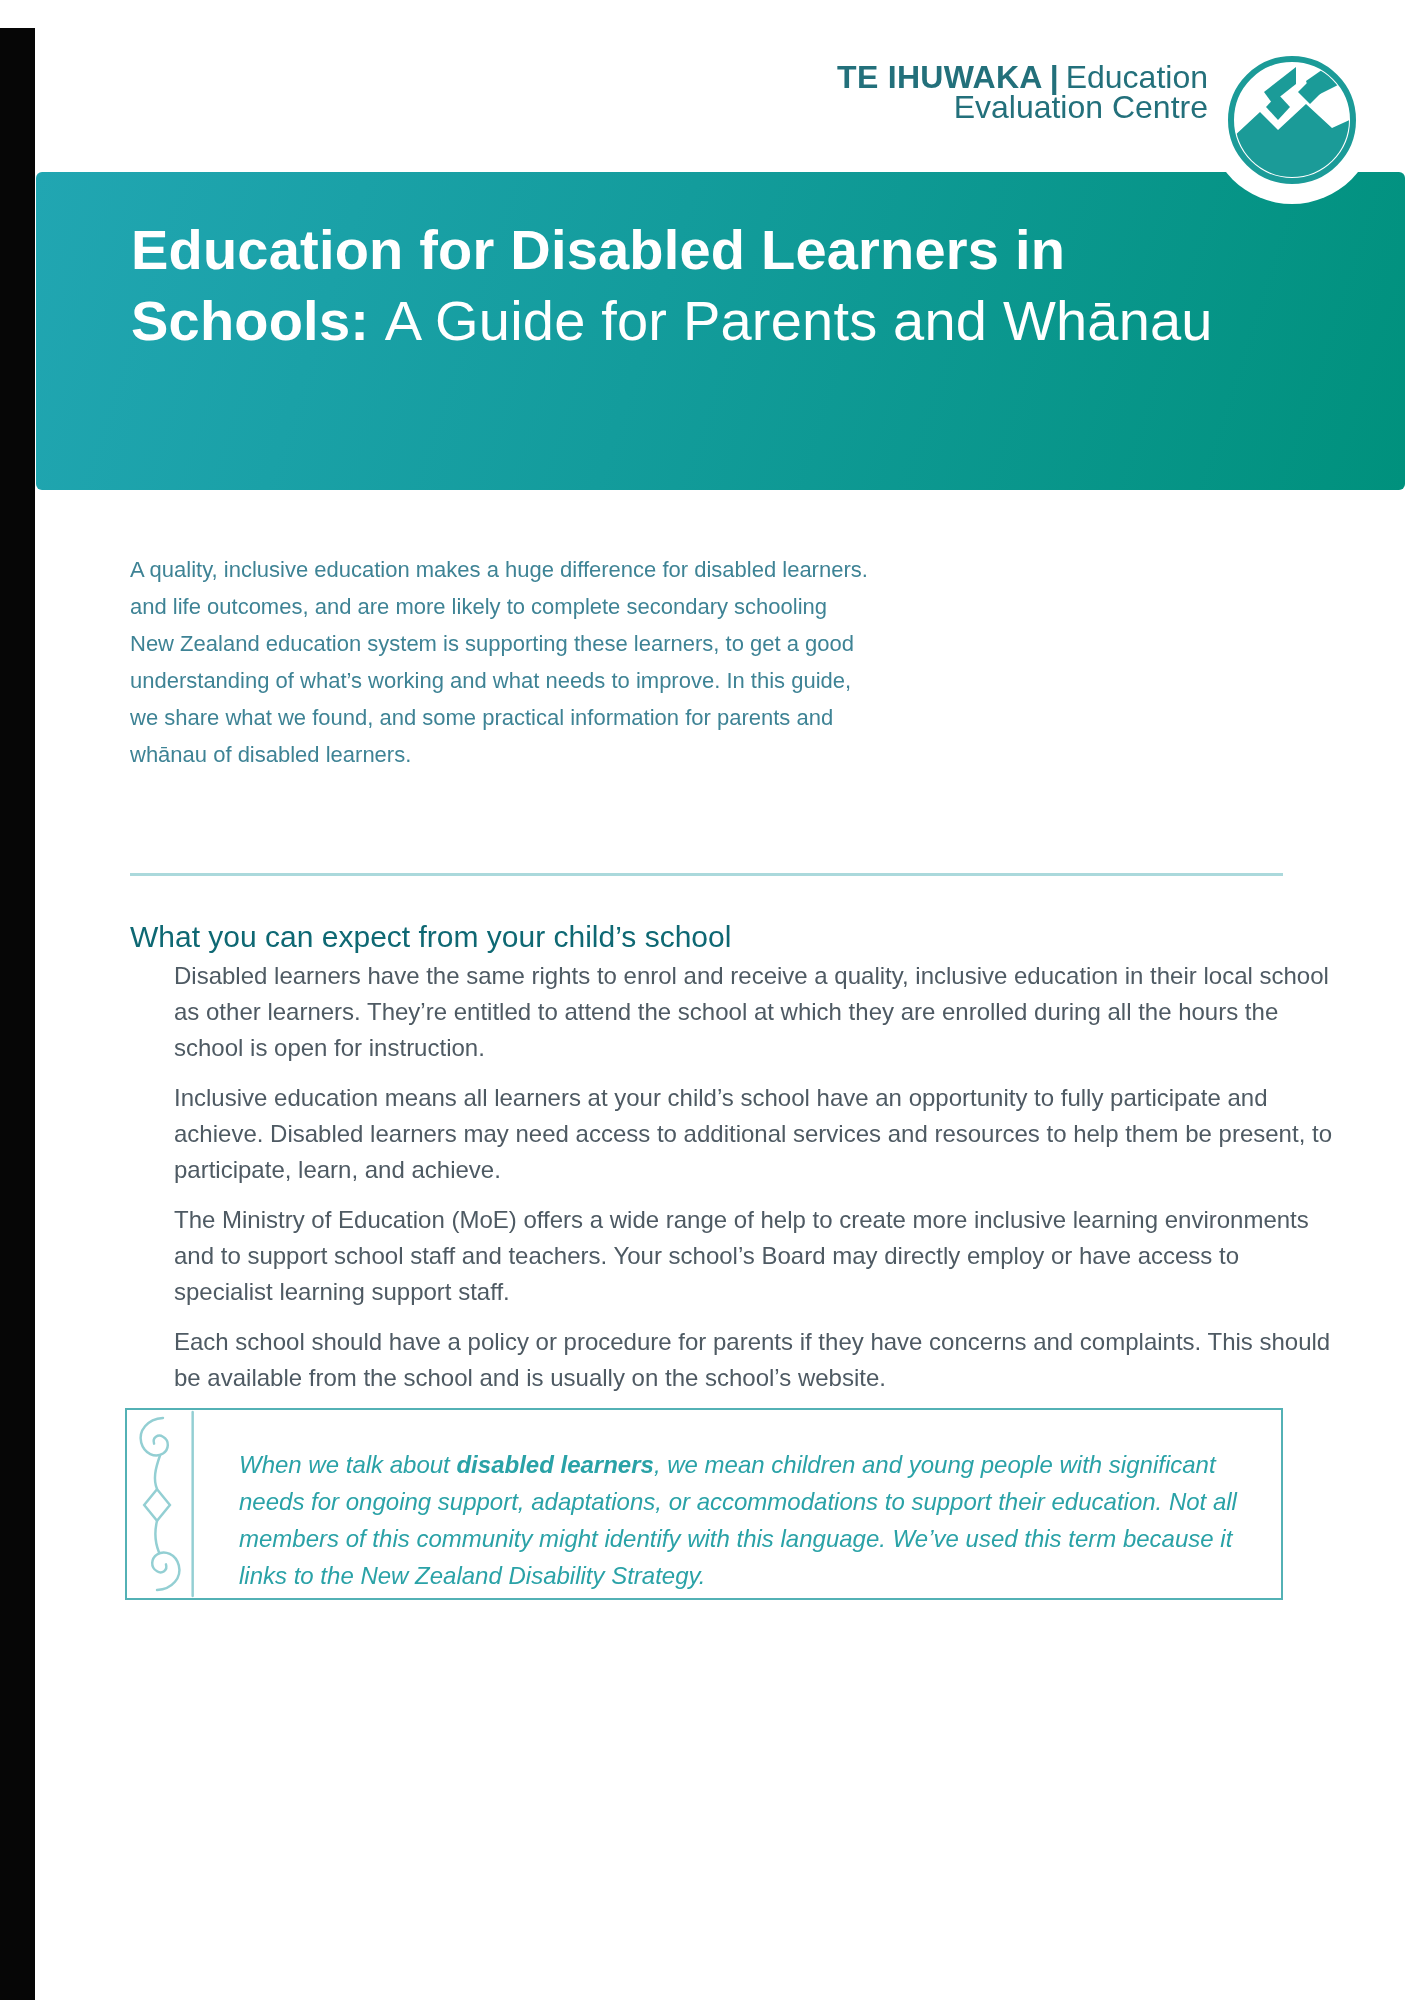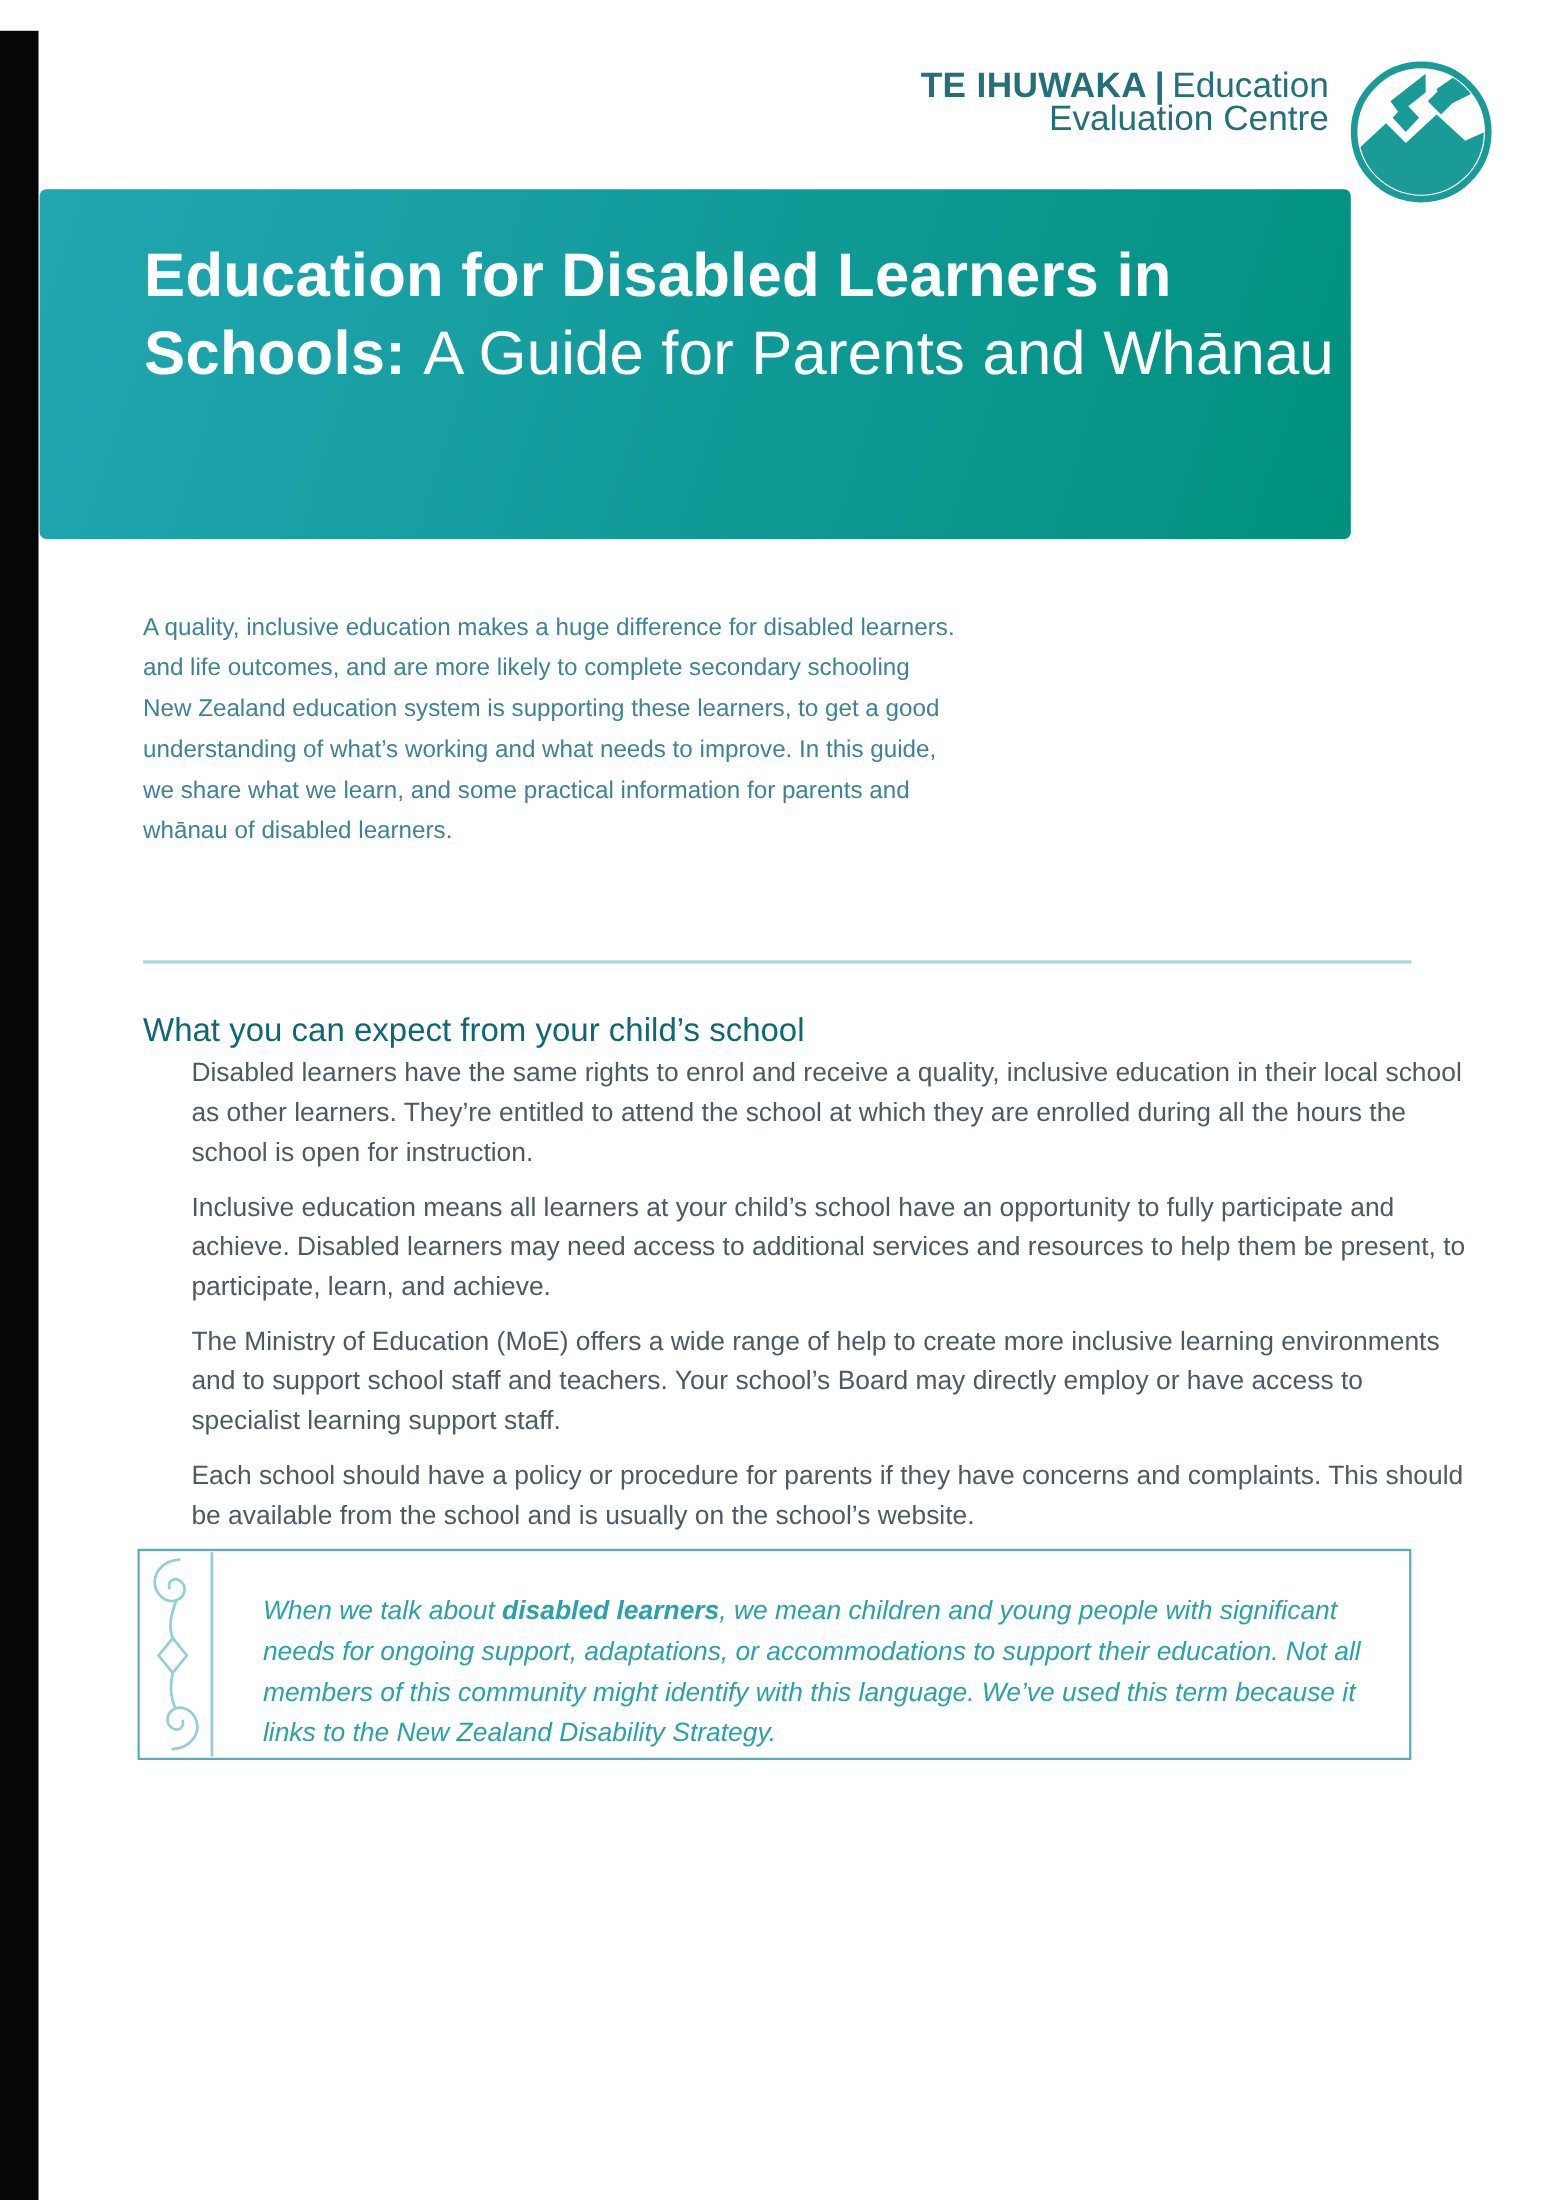--- a/index.html
+++ b/index.html
@@ -34,21 +34,21 @@
     width:168px; height:168px;
     background:#ffffff;
     border-radius:50%;
     display:flex; align-items:center; justify-content:center;
     z-index:5;
   }
   
   .banner{
     position:absolute;
     left:36px; top:172px;
-    width:1192px; height:318px;
+    width:1369px; height:318px;
     border-radius:6px;
     background:linear-gradient(108deg,#21a6b2 0%,#139c9c 45%,#00917d 100%);
   }
   .banner-title{
     position:absolute;
     left:95px; top:42px;
     width:1110px;
     color:#ffffff;
     font-size:56px;
     line-height:71px;
@@ -154,21 +154,21 @@
     <div class="banner-title">
       <span class="tb">Education for Disabled Learners in Schools: </span><span class="tr">A Guide for Parents and Whānau</span>
     </div>
   </div>
 
   <div class="intro">
     <div class="intro-line">A quality, inclusive education makes a huge difference for disabled learners.</div>
     <div class="intro-line">and life outcomes, and are more likely to complete secondary schooling</div>
     <div class="intro-line">New Zealand education system is supporting these learners, to get a good</div>
     <div class="intro-line">understanding of what’s working and what needs to improve. In this guide,</div>
-    <div class="intro-line">we share what we learn, and some practical information for parents and</div>
+    <div class="intro-line">we share what we found, and some practical information for parents and</div>
     <div class="intro-line">whānau of disabled learners.</div>
   </div>
 
   <div class="divider"></div>
 
   <div class="section-heading">What you can expect from your child’s school</div>
 
   <div class="body-copy">
     <p>Disabled learners have the same rights to enrol and receive a quality, inclusive education in their local school as other learners. They’re entitled to attend the school at which they are enrolled during all the hours the school is open for instruction.</p>
     <p>Inclusive education means all learners at your child’s school have an opportunity to fully participate and achieve. Disabled learners may need access to additional services and resources to help them be present, to participate, learn, and achieve.</p>

